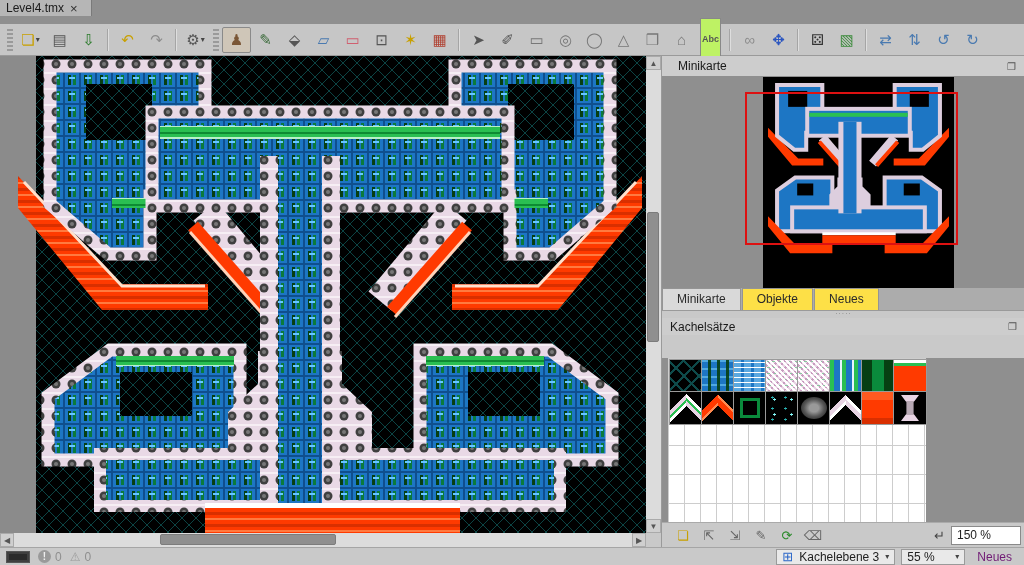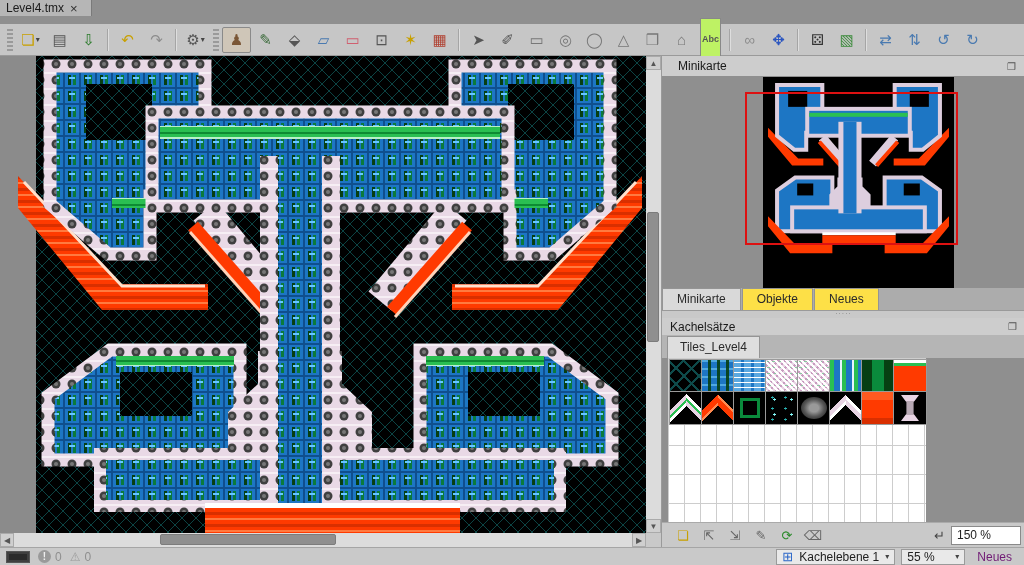--- a/index.html
+++ b/index.html
@@ -362,23 +362,20 @@
       <div class="ptab">Neues</div>
     </div>
 
   <div id="splitter">·····</div>
 
   <div id="ts-head" class="phead" style="padding-left:8px;">
     <span>Kachelsätze</span>
     <span class="fl">❐</span>
   </div>
 
-  <div id="ts-tabrow">
-    <div id="ts-tab">Tiles_Level4</div>
-  </div>
 
   <div id="ts-canvas">
     <div id="ts-grid">
         <div class="tile t-xblack" style="left: 2px; top: 2px;"></div>
         <div class="tile t-circuit" style="left: 34px; top: 2px;"></div>
         <div class="tile t-chip" style="left: 66px; top: 2px;"></div>
         <div class="tile t-noise" style="left: 98px; top: 2px;"></div>
         <div class="tile t-noise" style="left: 130px; top: 2px;"></div>
         <div class="tile t-gbstripes" style="left: 162px; top: 2px;"></div>
         <div class="tile t-gcol" style="left: 194px; top: 2px;"></div>
@@ -414,21 +411,21 @@
     <span class="err-badge">!</span>
     <span>0</span>
   </div>
   <div class="cnt">
     <span class="warn-badge">⚠</span>
     <span>0</span>
   </div>
   <div id="sb-right">
     <div class="combo">
       <span id="layer-grid-icon">⊞</span>
-      <span>Kachelebene 1</span>
+      <span>Kachelebene 3</span>
       <span class="car">▾</span>
     </div>
     <div class="combo" style="width:64px;justify-content:space-between;">
       <span>55 %</span>
       <span class="car">▾</span>
     </div>
     <div id="new-btn">Neues</div>
   </div>
 </div>
 

